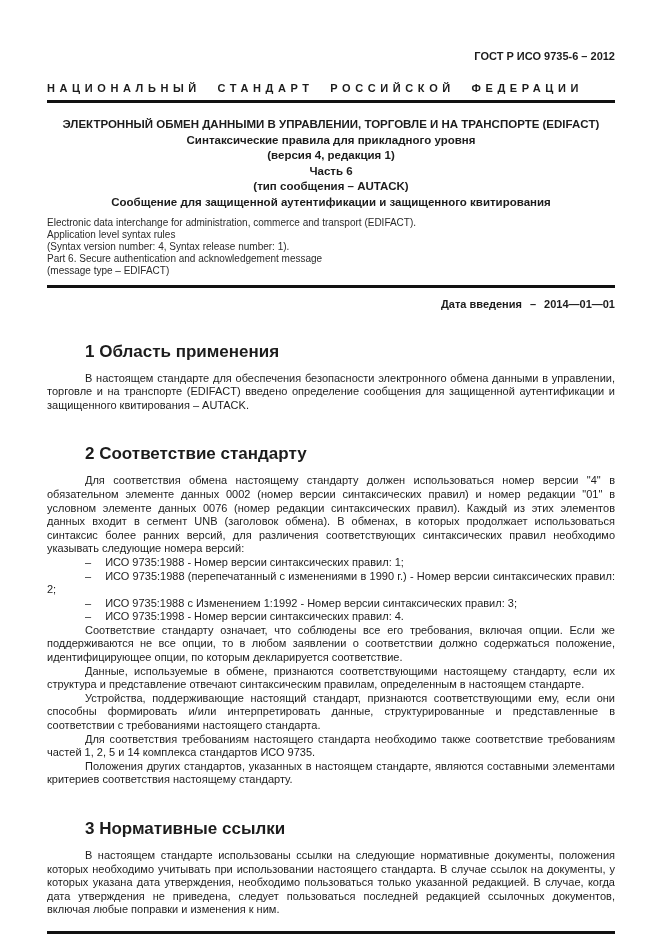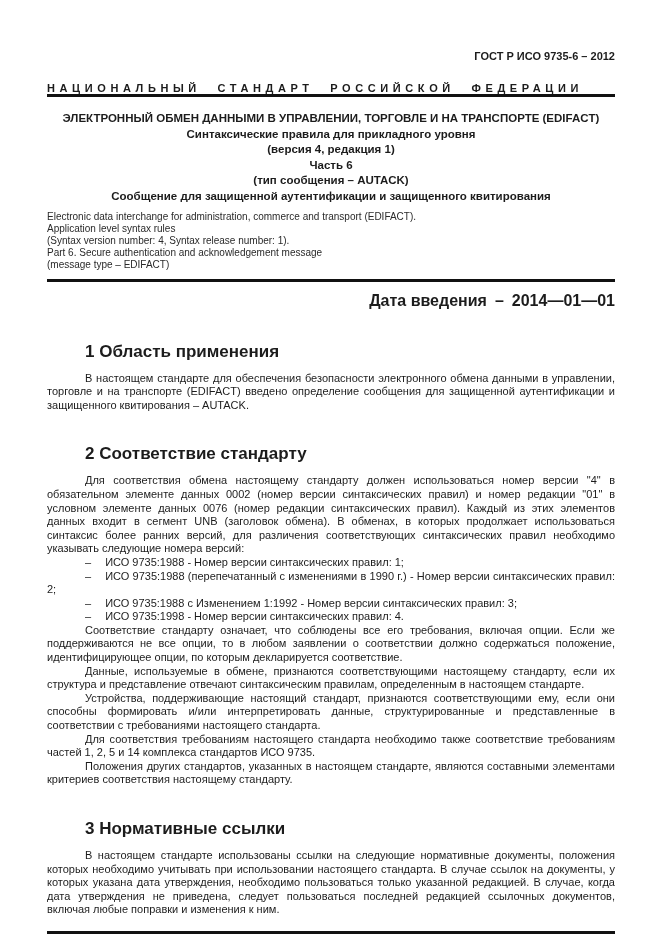--- a/index.html
+++ b/index.html
@@ -23,20 +23,21 @@
     font-size: 11px;
     font-weight: bold;
     margin-bottom: 20px;
   }
   .federation-header {
     font-size: 11px;
     font-weight: bold;
     letter-spacing: 4.6px;
     word-spacing: 9px;
     white-space: nowrap;
+    margin-bottom: 6px;
   }
   .rule {
     height: 3px;
     background: #111111;
     border: none;
     margin: 0;
   }
   .title-ru {
     margin-top: 14px;
     text-align: center;
@@ -48,21 +49,21 @@
     margin-top: 6px;
     margin-bottom: 7px;
     text-align: left;
     font-size: 10px;
     line-height: 12.2px;
     color: #2a2a2a;
   }
   .date-line {
     text-align: right;
     font-weight: bold;
-    font-size: 16px;
+    font-size: 11px;
     margin-top: 10px;
   }
   .date-line .sep { padding: 0 8px; }
   .section-heading {
     font-size: 17px;
     font-weight: bold;
     margin: 32px 0 10px 38px;
   }
   .para {
     font-size: 11px;

